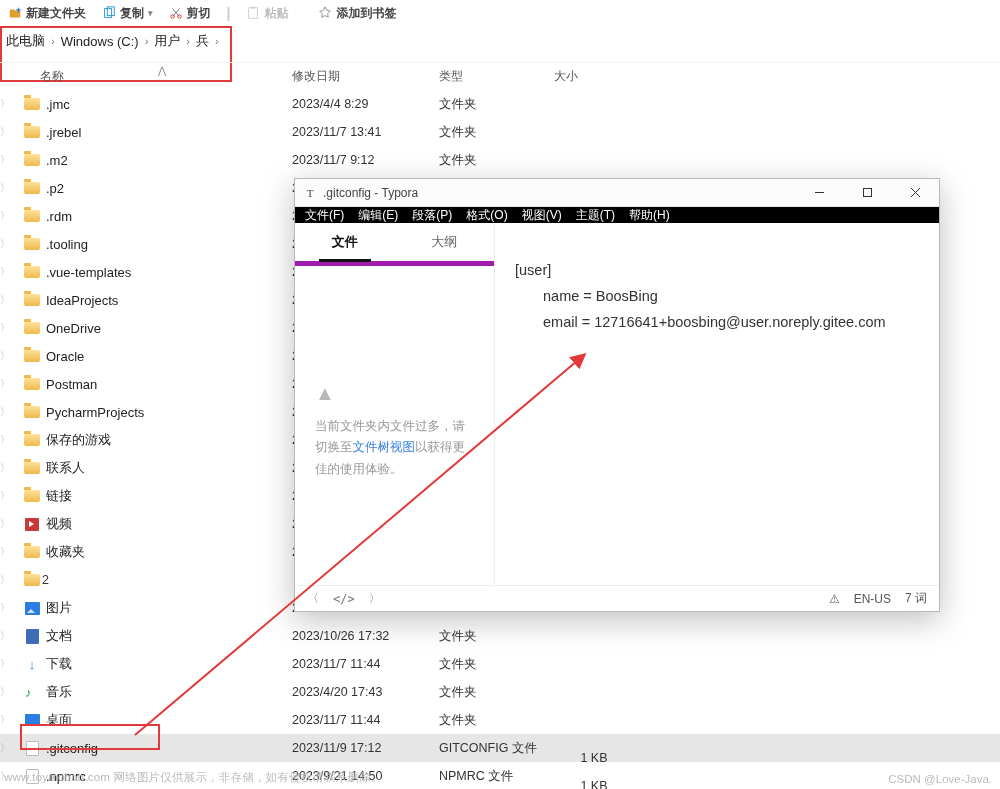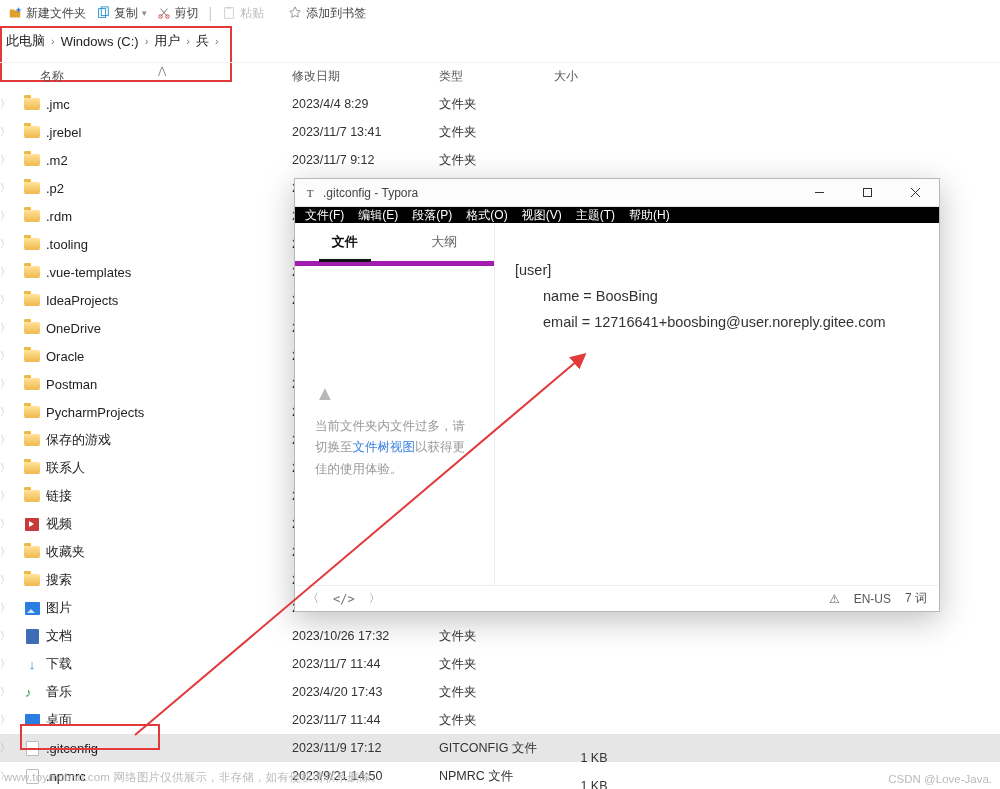--- a/index.html
+++ b/index.html
@@ -13,21 +13,22 @@
     overflow: hidden;
     position: relative;
   }
 
   
   .toolbar {
     display: flex;
     align-items: center;
     padding: 3px 8px;
     height: 26px;
-    gap: 10px;
+    gap: 16px;
+    font-weight: bold;
   }
   .toolbar .tool {
     display: inline-flex;
     align-items: center;
     color: #444;
     gap: 4px;
     font-size: 12px;
   }
   .toolbar .tool svg { width: 14px; height: 14px; }
   .toolbar .sep { color: #ccc; font-size: 14px; }
@@ -507,21 +508,20 @@
       <span class="name">收藏夹</span>
       <span class="date">2</span>
       <span class="type"></span>
       <span class="size"></span>
     </div>
     <div class="row" style="position: relative;">
       <span class="expand-caret">〉</span>
       <span class="icon">
         <span class="folder-icon"></span>
       </span>
-      <span class="name">搜索</span>
       <span class="date">2</span>
       <span class="type"></span>
       <span class="size"></span>
     </div>
     <div class="row" style="position: relative;">
       <span class="expand-caret">〉</span>
       <span class="icon">
         <span class="pic-icon"></span>
       </span>
       <span class="name">图片</span>

